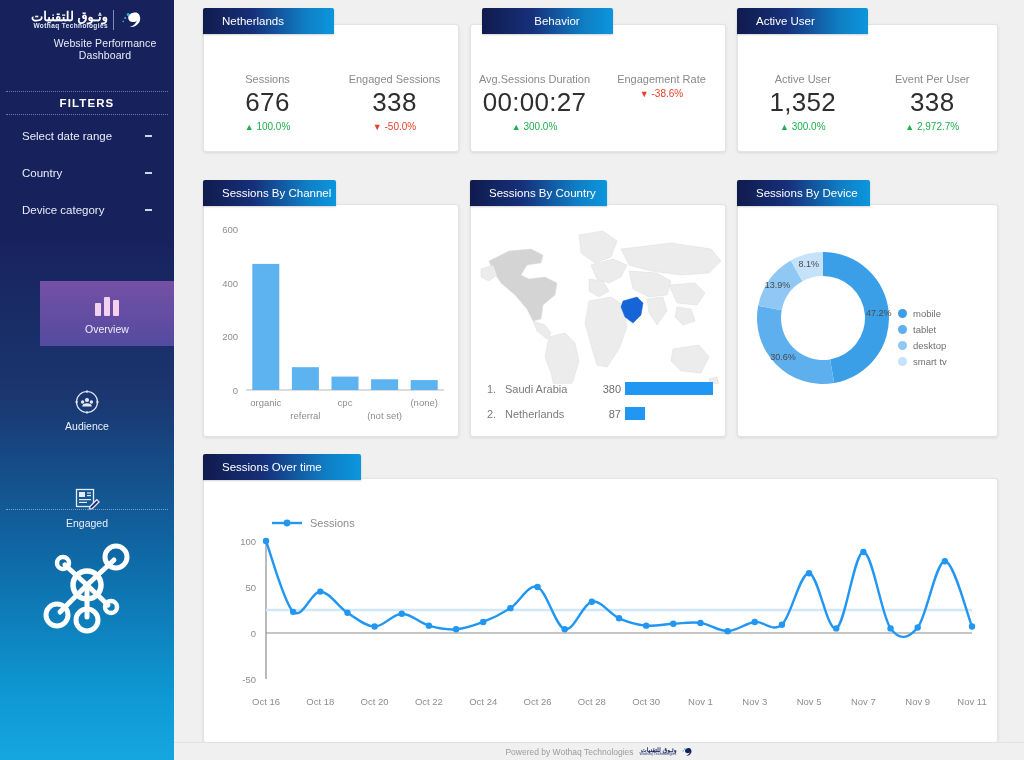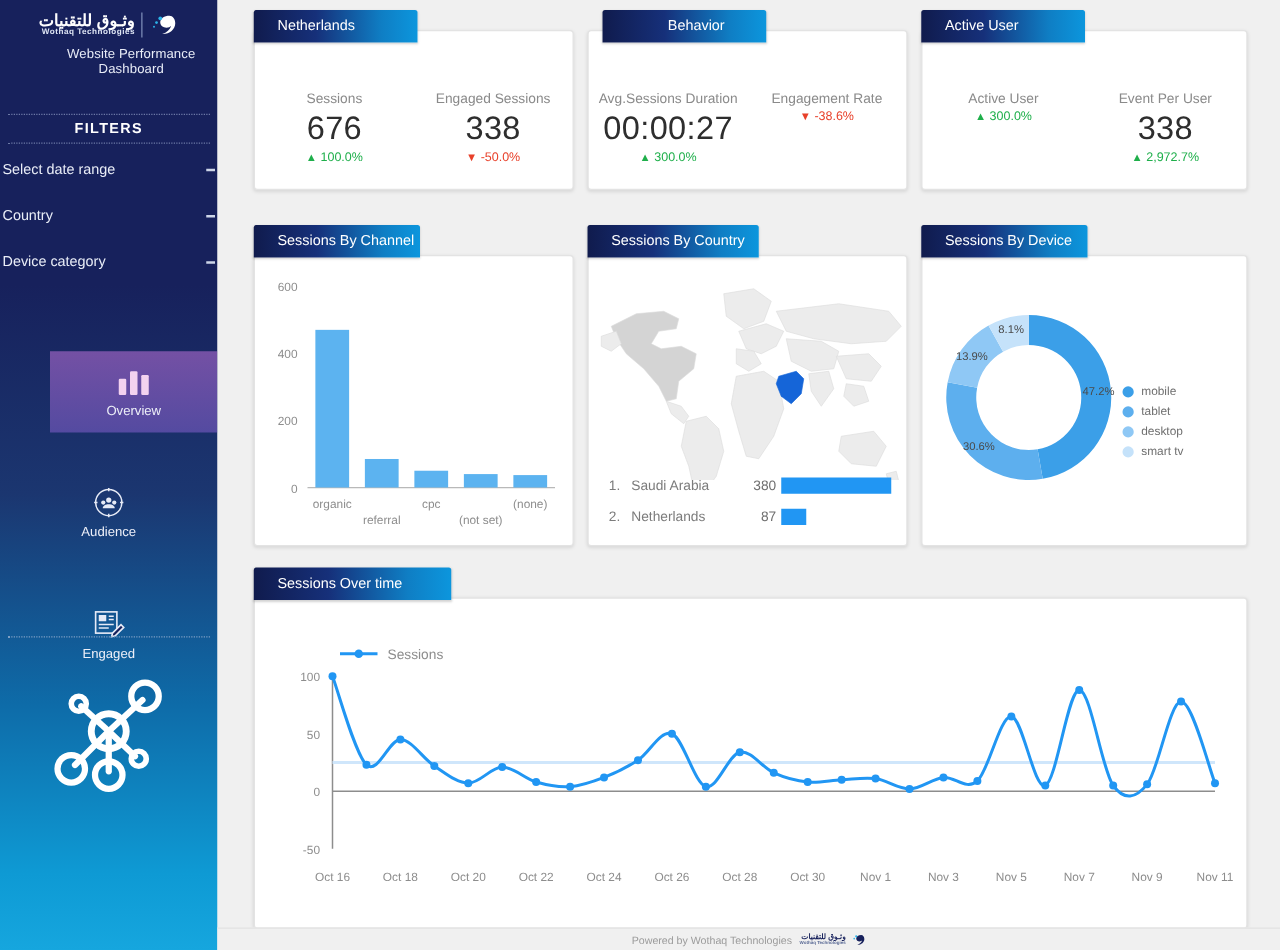--- a/index.html
+++ b/index.html
@@ -44,21 +44,21 @@
   .dotted {
     border-top: 1px dotted #6d7aa6;
     margin: 0 6px;
   }
   .filters-title {
     text-align: center; font-size: 11.5px; font-weight: bold;
     letter-spacing: 1.1px; padding: 5px 0 5px 0; color: #fff;
   }
   .filter-row {
     display: flex; align-items: center; justify-content: space-between;
-    padding: 0 2px; height: 32px; margin-top: 5px;
+    padding: 0 22px; height: 32px; margin-top: 5px;
     font-size: 11.5px; color: #e9edf7; cursor: pointer;
   }
   .filter-row .caret {
     width: 7px; height: 2px; background: #cdd5e8;
   }
   .nav { margin-top: 32px; }
   .nav-item {
     height: 65px; display: flex; flex-direction: column;
     align-items: center; justify-content: center; gap: 5px;
     cursor: pointer; position: relative;
@@ -310,20 +310,21 @@
       </div>
     </div>
 
     <div class="card-tab" style="left:563px; top:8px; width:131px;">
       <span>Active User</span>
     </div>
     <div class="card" style="left:563px; top:24px; width:261px; height:128px;">
       <div class="kpi-body">
         <div class="kpi-col">
           <div class="kpi-label">Active User</div>
+          <div class="kpi-value">1,352</div>
           <div class="kpi-delta up">
             <span class="arrow">▲</span>
             <span>300.0%</span>
           </div>
         </div>
         <div class="kpi-col">
           <div class="kpi-label">Event Per User</div>
           <div class="kpi-value">338</div>
           <div class="kpi-delta up">
             <span class="arrow">▲</span>

